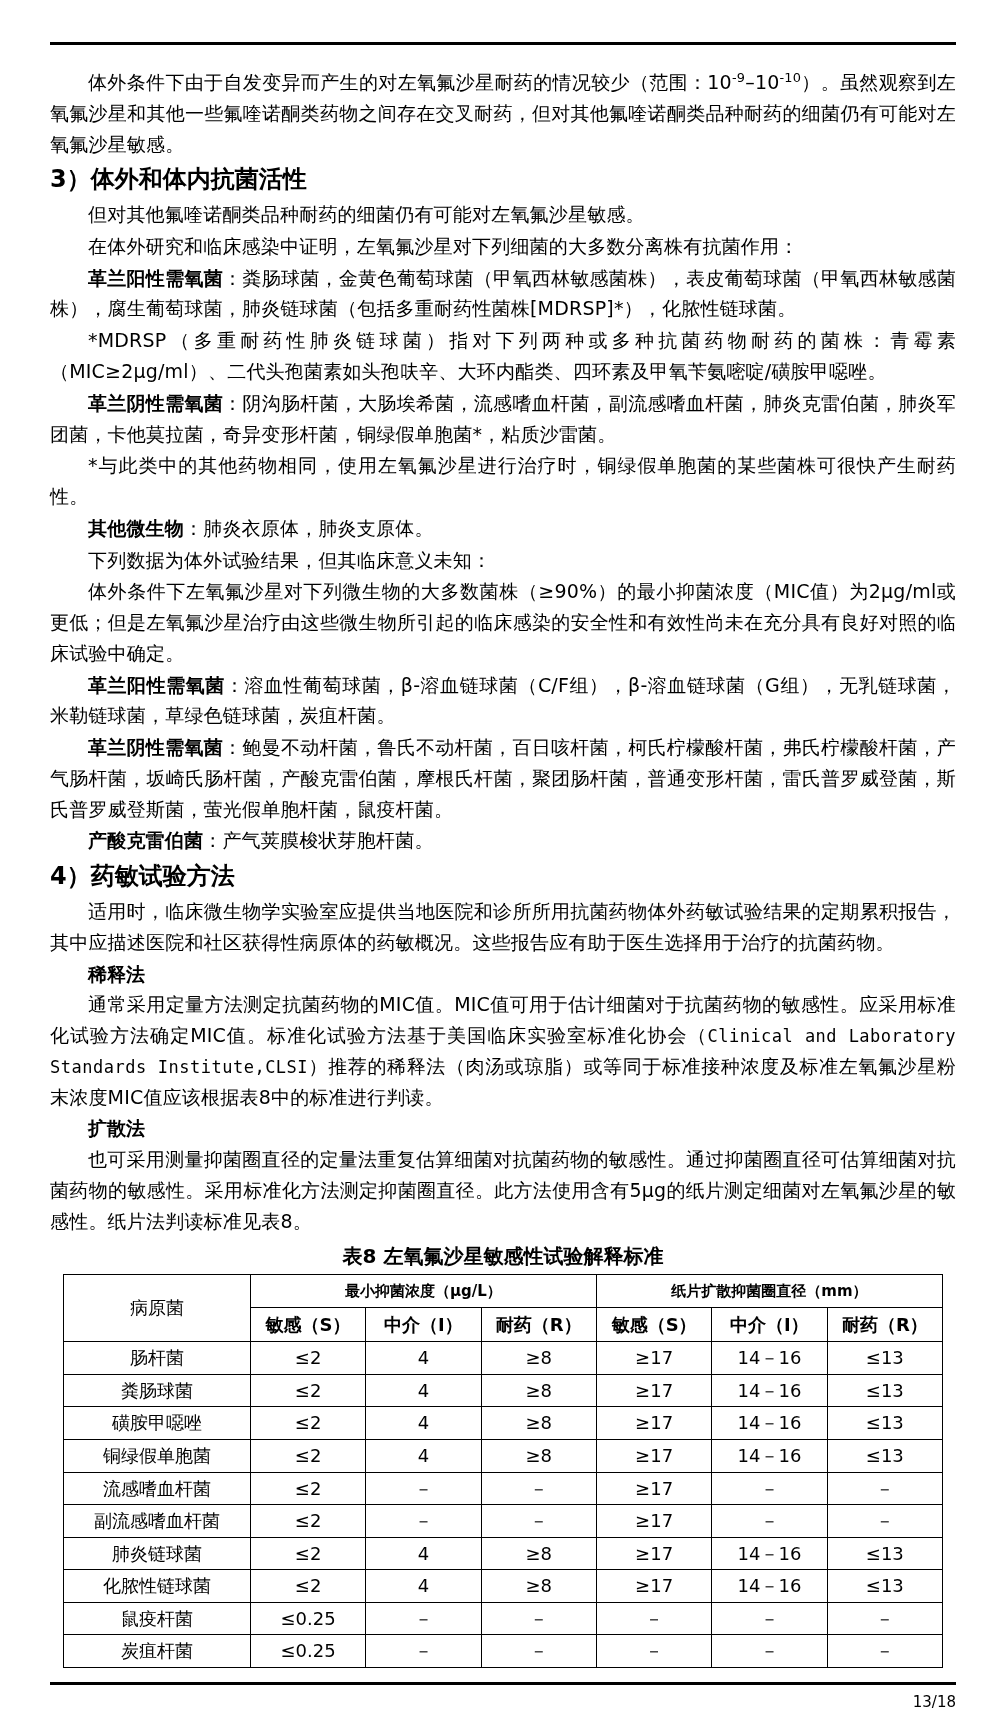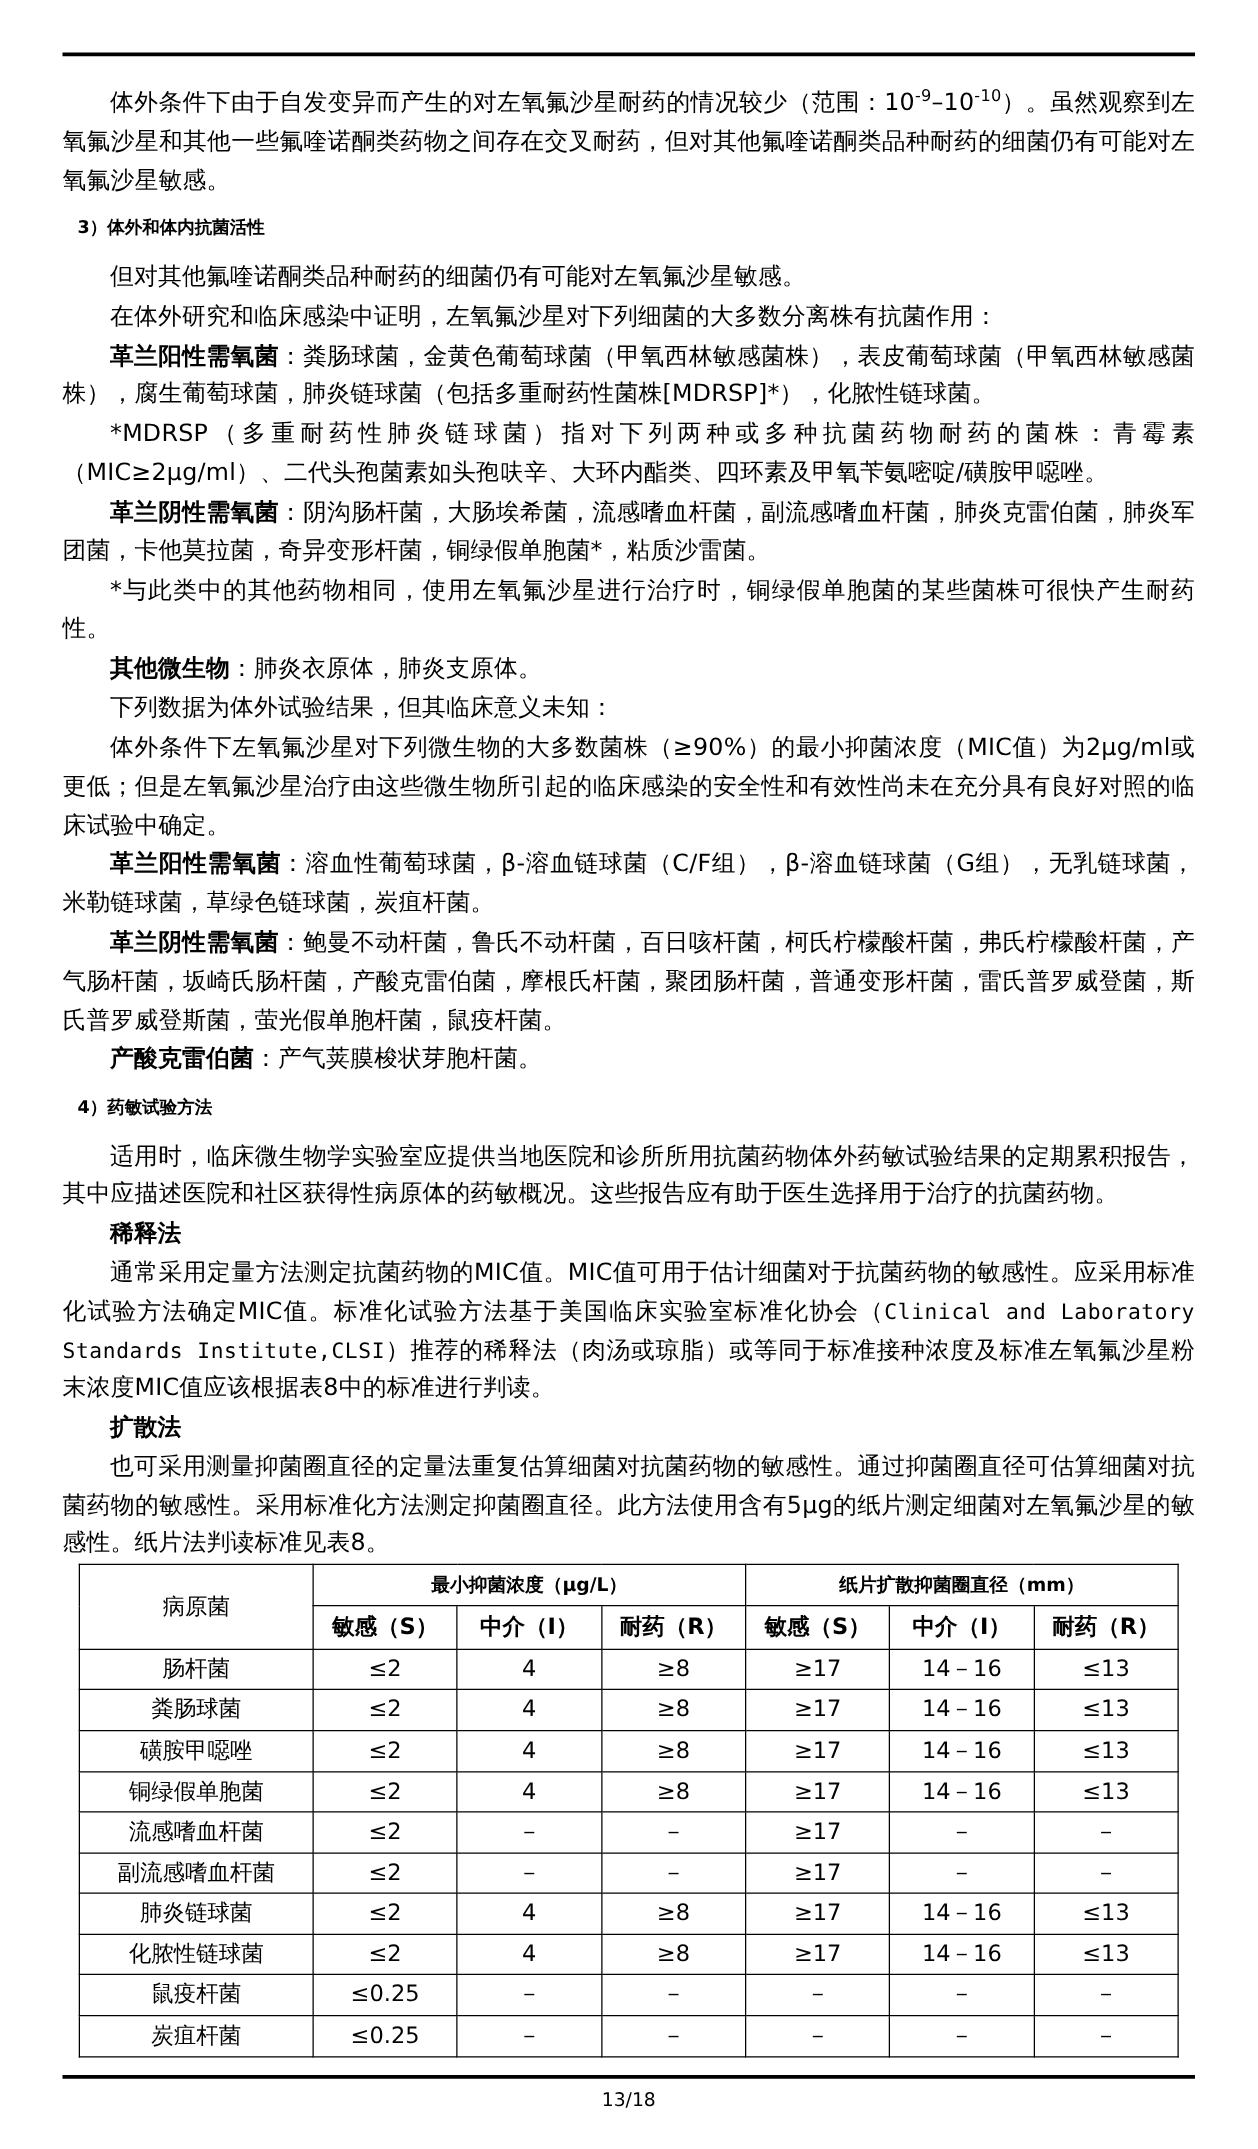--- a/index.html
+++ b/index.html
@@ -36,23 +36,23 @@
     margin: 0 0 1px 0;
     text-align: justify;
     text-justify: inter-ideograph;
     letter-spacing: 0.2px;
   }
   .indent {
     text-indent: 2em;
   }
   .heading {
     font-weight: bold;
-    font-size: 14px;
+    font-size: 24px;
     line-height: 1.62;
-    margin: 12px;
+    margin: 0;
   }
   .sub-heading {
     font-weight: bold;
     font-size: 19px;
     line-height: 1.62;
     margin: 0;
     text-indent: 2em;
   }
   b.lead {
     font-weight: bold;
@@ -95,21 +95,21 @@
     font-size: 18px;
     padding: 6px 2px;
   }
   table.mic td.pathogen {
     width: 170px;
   }
   table.mic td.val {
     width: 103px;
   }
   .footer {
-    text-align: center;
+    text-align: right;
     font-size: 15px;
     margin-top: 6px;
     color: #000;
   }
 </style>
 </head>
 <body>
 
 <div class="page">
 
@@ -162,20 +162,21 @@
   <div class="para indent">适用时，临床微生物学实验室应提供当地医院和诊所所用抗菌药物体外药敏试验结果的定期累积报告，其中应描述医院和社区获得性病原体的药敏概况。这些报告应有助于医生选择用于治疗的抗菌药物。</div>
 
   <div class="sub-heading">稀释法</div>
 
   <div class="para indent"><span>通常采用定量方法测定抗菌药物的MIC值。MIC值可用于估计细菌对于抗菌药物的敏感性。应采用标准化试验方法确定MIC值。标准化试验方法基于美国临床实验室标准化协会（</span><span class="mono">Clinical and Laboratory Standards Institute,CLSI</span><span>）推荐的稀释法（肉汤或琼脂）或等同于标准接种浓度及标准左氧氟沙星粉末浓度MIC值应该根据表8中的标准进行判读。</span></div>
 
   <div class="sub-heading">扩散法</div>
 
   <div class="para indent">也可采用测量抑菌圈直径的定量法重复估算细菌对抗菌药物的敏感性。通过抑菌圈直径可估算细菌对抗菌药物的敏感性。采用标准化方法测定抑菌圈直径。此方法使用含有5μg的纸片测定细菌对左氧氟沙星的敏感性。纸片法判读标准见表8。</div>
 
+  <div class="table-title">表8 左氧氟沙星敏感性试验解释标准</div>
 
   <table class="mic">
     <thead>
       <tr>
         <th class="pathogen" rowspan="2">病原菌</th>
         <th class="grouphead" colspan="3">最小抑菌浓度（μg/L）</th>
         <th class="grouphead" colspan="3">纸片扩散抑菌圈直径（mm）</th>
       </tr>
       <tr>
         <th class="colhead val">敏感（S）</th>

